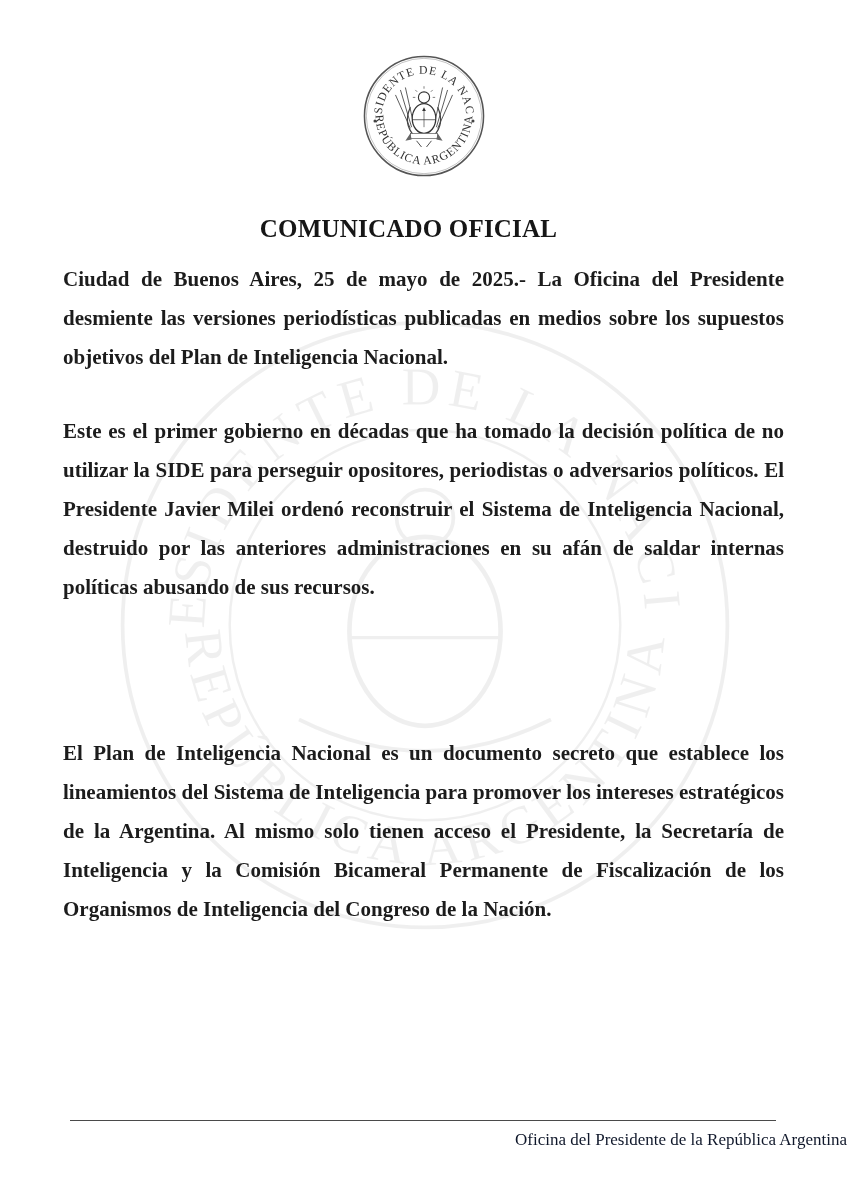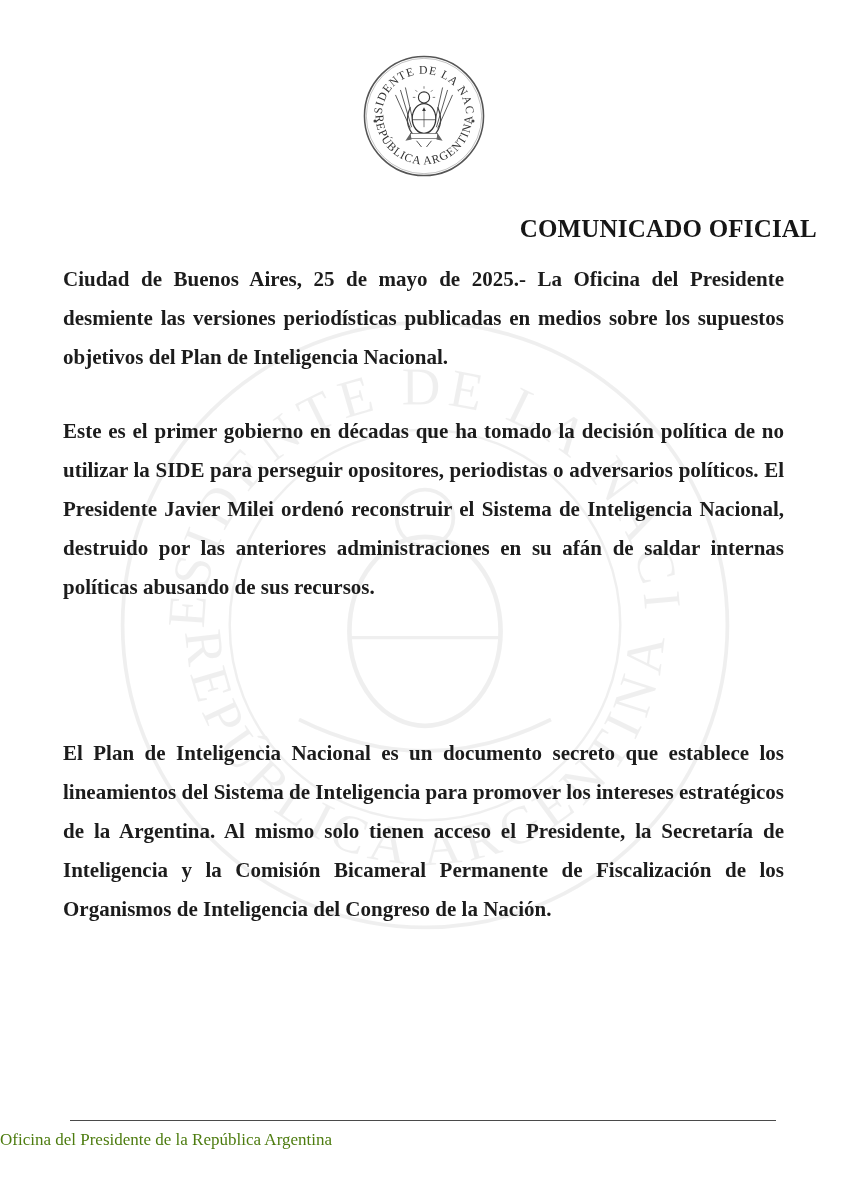--- a/index.html
+++ b/index.html
@@ -1,26 +1,26 @@
 <!DOCTYPE html>
 <html><head>
   <meta charset="utf-8">
   <style>
     html, body { margin: 0; padding: 0; background: #ffffff; }
     body { width: 847px; height: 1200px; position: relative; overflow: hidden; font-family: "Liberation Serif", "DejaVu Serif", serif; color: #1b1b1b; }
     .watermark { position: absolute; left: 110px; top: 310px; width: 630px; height: 630px; opacity: 0.06; pointer-events: none; }
     .seal { position: absolute; left: 362px; top: 54px; width: 124px; height: 124px; }
-    .title { position: absolute; top: 198px; left: 0; width: 817px; text-align: right; font-weight: bold; font-size: 25px; letter-spacing: 0.2px; color: #161616; }
+    .title { position: absolute; top: 198px; left: 0; width: 817px; text-align: center; font-weight: bold; font-size: 25px; letter-spacing: 0.2px; color: #161616; }
     .body { position: absolute; left: 63px; width: 721px; }
     .para { margin: 0; font-size: 21px; line-height: 39px; text-align: justify; text-justify: inter-word; color: #1c1c1c; font-weight: bold; }
     .p1 { top: 260px; }
     .p2 { top: 412px; }
     .p3 { top: 734px; }
     .rule { position: absolute; left: 70px; top: 1120px; width: 706px; height: 1px; background: #4a4a4a; }
-    .footer { position: absolute; top: 1130px; left: 0; width: 847px; text-align: left; font-size: 17px; color: #4d7c0f; }
+    .footer { position: absolute; top: 1130px; left: 0; width: 847px; text-align: right; font-size: 17px; color: #0f172a; }
   </style>
 </head>
 <body>
 
 <svg class="watermark" viewBox="0 0 200 200">
   <defs>
     <path id="wmTop" d="M 30,100 A 70,70 0 0 1 170,100"></path>
     <path id="wmBot" d="M 24,100 A 76,76 0 0 0 176,100"></path>
   </defs>
   <circle cx="100" cy="100" r="96" fill="none" stroke="#000" stroke-width="1.2"></circle>

